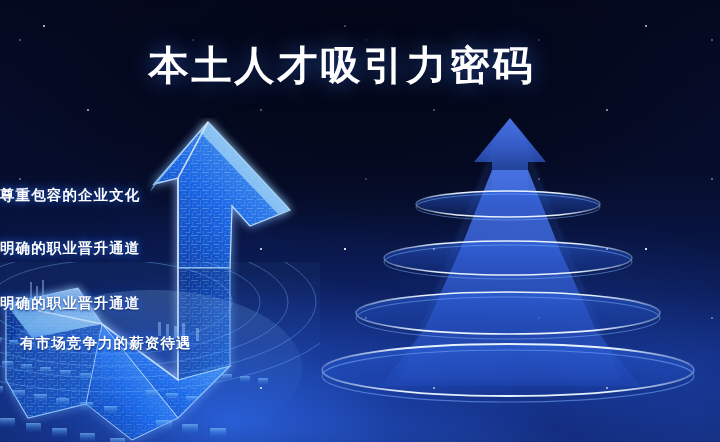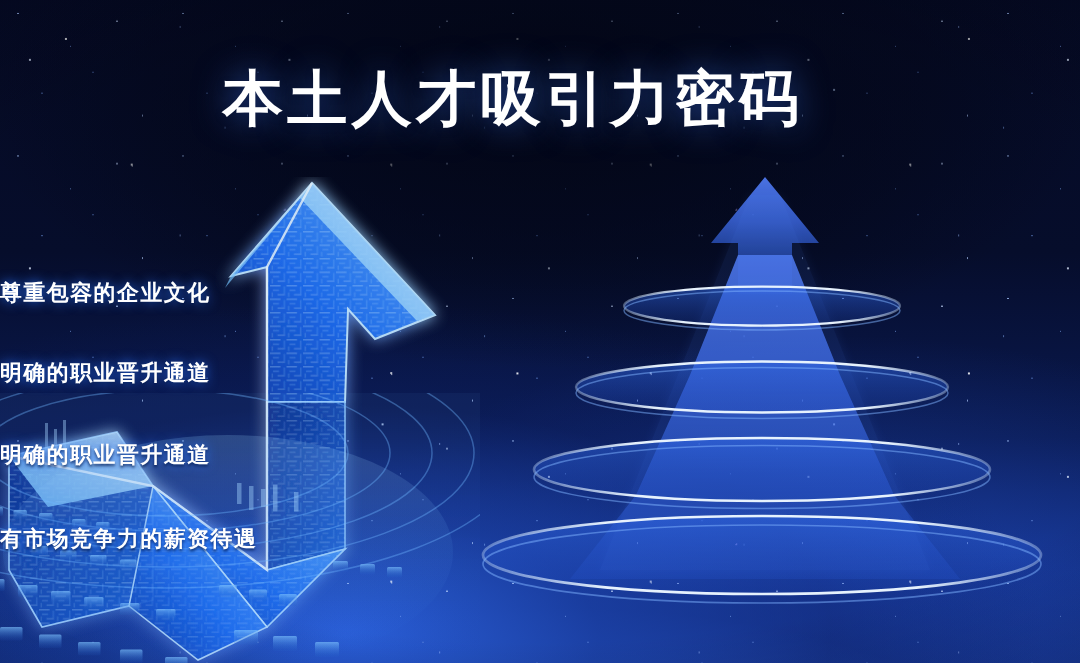--- a/index.html
+++ b/index.html
@@ -98,21 +98,21 @@
     color:#ffffff;
     font-weight:bold;
     font-size:14.5px;
     letter-spacing:1.1px;
     text-shadow:0 0 8px rgba(40,110,240,0.95), 0 1px 2px rgba(0,10,40,0.85);
     white-space:nowrap;
   }
   .lbl-0 { top:186px; }
   .lbl-1 { top:239px; }
   .lbl-2 { top:294px; }
-  .lbl-3 { top:350px; }
+  .lbl-3 { top:334px;padding-left:20px; }
 
   
   .title {
     position:absolute;
     left:0; top:38px; width:684px;
     text-align:center;
     color:#ffffff;
     font-size:40px;
     font-weight:bold;
     letter-spacing:3px;

